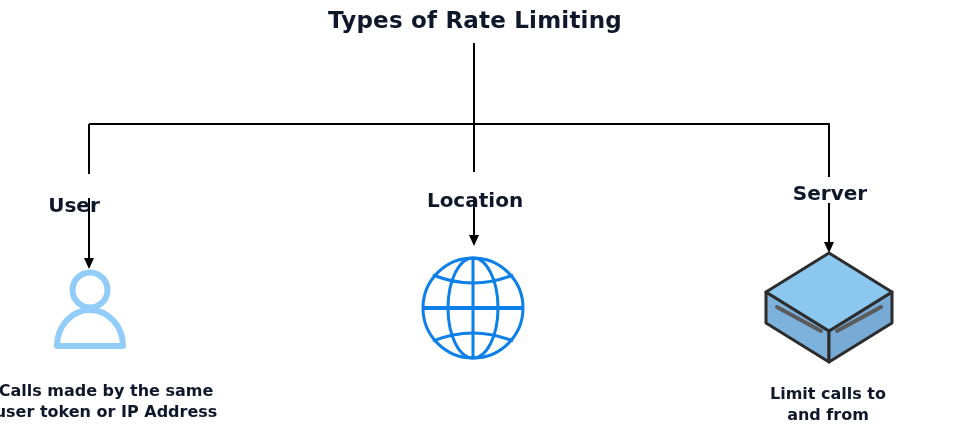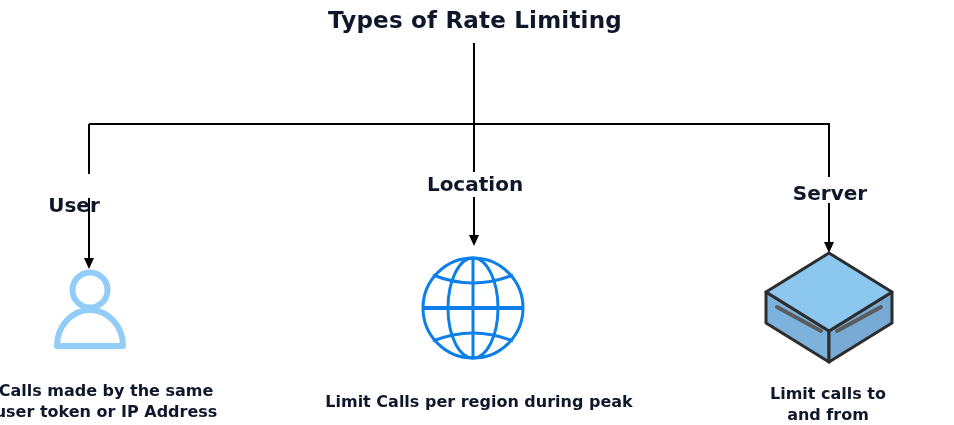--- a/index.html
+++ b/index.html
@@ -16,21 +16,21 @@
     color:#0f172a;
     font-weight:bold;
     text-align:center;
     transform:translateX(-50%);
     white-space:pre-line;
     line-height:1.25;
   }
   .title{top:6px;left:475px;font-size:23px;letter-spacing:.2px;}
   .branch-label{font-size:20px;}
   .lbl-user{top:176px;left:74px;margin-top:17px;}
-  .lbl-location{top:172px;left:475px;text-align:right;}
+  .lbl-location{top:188px;left:475px;text-align:right;}
   .lbl-server{top:181px;left:830px;}
   .caption{font-size:16px;line-height:21px;}
   .cap-user{top:380px;left:106px;}
   .cap-location{top:391px;left:479px;}
   .cap-server{top:383px;left:828px;}
 </style>
 </head>
 <body>
 
 <div class="canvas">
@@ -80,17 +80,16 @@
   </svg>
 
   <div class="txt title">Types of Rate Limiting</div>
 
   <div class="txt branch-label lbl-user">User</div>
   <div class="txt branch-label lbl-location">Location</div>
   <div class="txt branch-label lbl-server">Server</div>
 
   <div class="txt caption cap-user">Calls made by the same
 user token or IP Address</div>
-  <div class="txt caption cap-location">Limit Calls per region during peak</div>
   <div class="txt caption cap-server">Limit calls to and from specific
 servers to avoid starvation</div>
 
 </div>
 
 </body></html>

